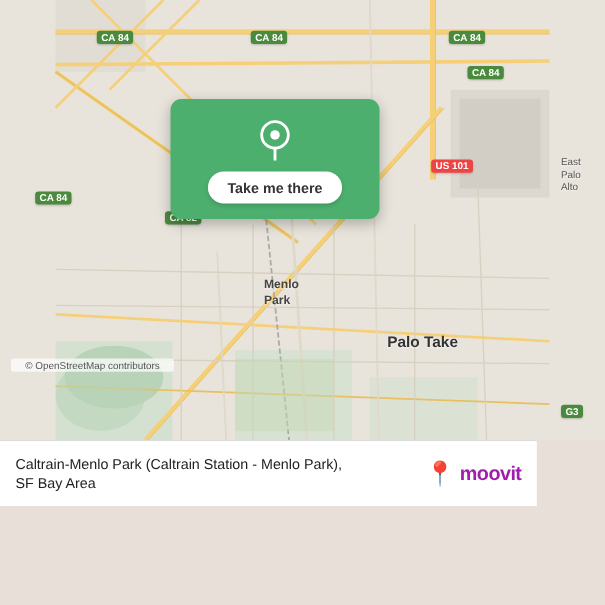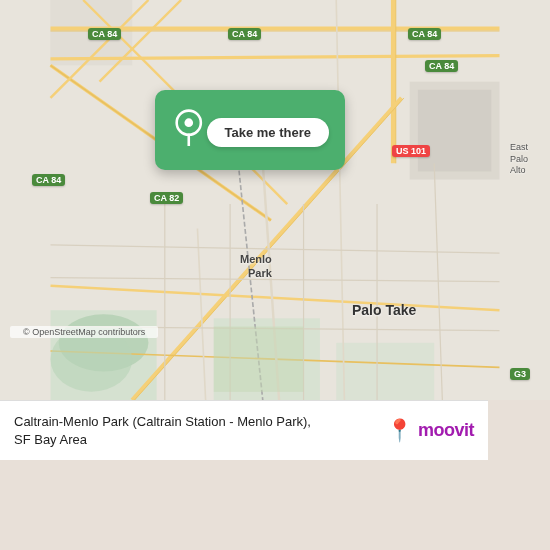--- a/index.html
+++ b/index.html
@@ -29,20 +29,21 @@
     
     #popup-card {
       position: absolute;
       top: 90px;
       left: 155px;
       width: 190px;
       background: #4caf6e;
       border-radius: 10px;
       padding: 18px 16px 14px 16px;
       display: flex;
+      flex-direction: column;
       align-items: center;
       box-shadow: 0 4px 12px rgba(0,0,0,0.25);
     }
 
     #popup-pin {
       width: 38px;
       height: 38px;
       margin-bottom: 10px;
     }
 
@@ -131,21 +132,20 @@
       color: white;
       box-shadow: 0 1px 2px rgba(0,0,0,0.2);
     }
 
     .place-label {
       position: absolute;
       font-size: 10px;
       font-weight: 600;
       color: #444;
       text-shadow: 0 1px 2px rgba(255,255,255,0.8);
-      text-align: right;
     }
 
     .place-label-sm {
       position: absolute;
       font-size: 9px;
       font-weight: 500;
       color: #555;
       text-shadow: 0 1px 2px rgba(255,255,255,0.8);
     }
   </style>

